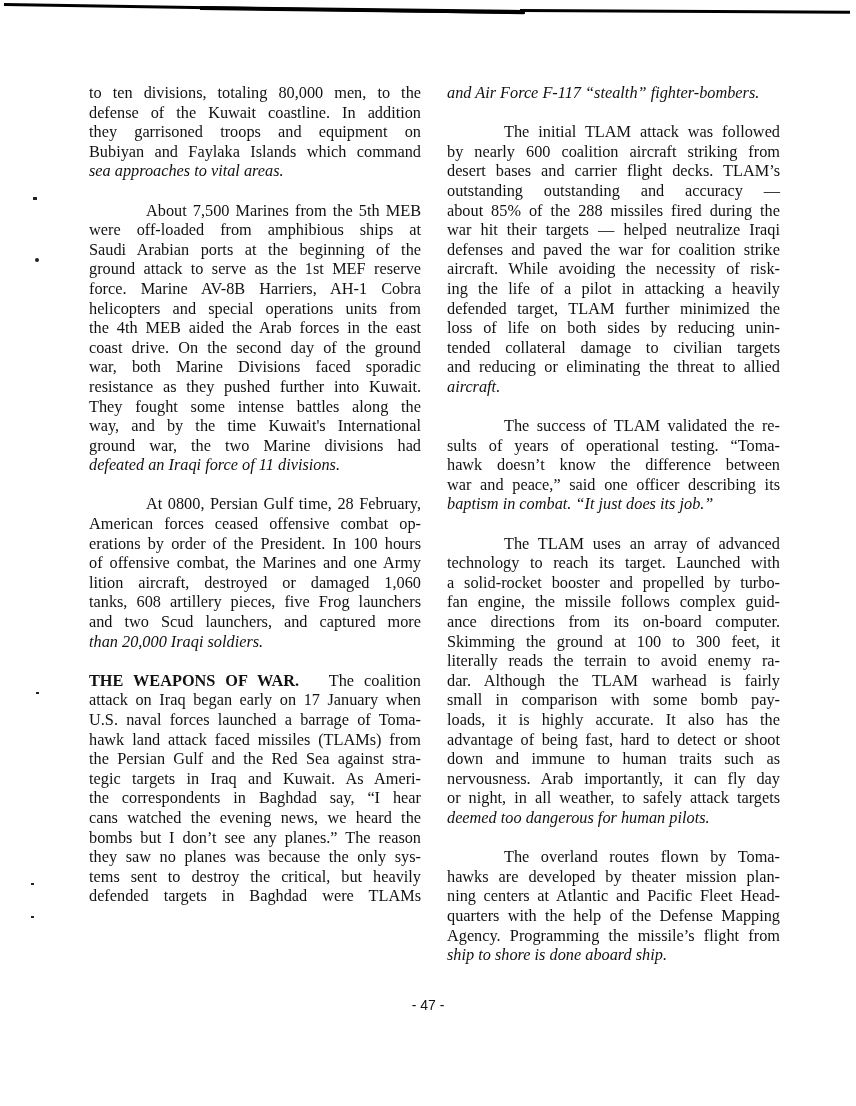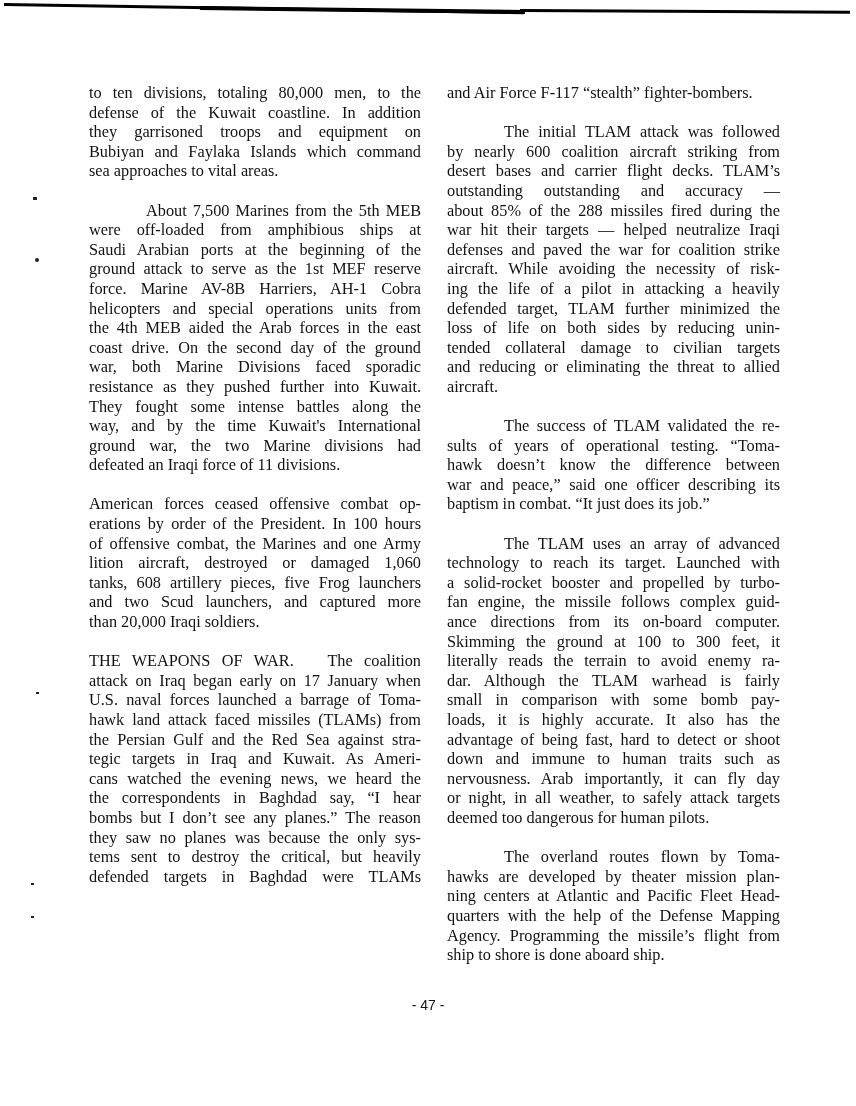--- a/index.html
+++ b/index.html
@@ -61,23 +61,24 @@
     }
     .para.indent { text-indent: 57px; }
     .para .line {
       display: block;
       text-align: justify;
       text-align-last: justify;
       white-space: nowrap;
     }
     .para .line.last {
       text-align-last: left;
+      font-style: italic;
     }
     .heading-run {
-      font-weight: normal;
+      font-weight: bold;
     }
     .page-number {
       position: absolute;
       top: 997px;
       left: 0;
       width: 856px;
       text-align: center;
       font-family: "Liberation Sans", "DejaVu Sans", sans-serif;
       font-size: 14px;
       color: #111;
@@ -125,38 +126,39 @@
     <span class="line" style="text-indent:0">coast drive.  On the second day of the ground</span>
     <span class="line" style="text-indent:0">war, both Marine Divisions faced sporadic</span>
     <span class="line" style="text-indent:0">resistance as they pushed further into Kuwait.</span>
     <span class="line" style="text-indent:0">They fought some intense battles along the</span>
     <span class="line" style="text-indent:0">way, and by the time Kuwait's International</span>
     <span class="line" style="text-indent:0">ground war, the two Marine divisions had</span>
     <span class="line last" style="text-indent:0">defeated an Iraqi force of 11 divisions.</span>
   </p>
 
   <p class="para indent">
+    <span class="line">At 0800, Persian Gulf time, 28 February,</span>
     <span class="line" style="text-indent:0">American forces ceased offensive combat op-</span>
     <span class="line" style="text-indent:0">erations by order of the President. In 100 hours</span>
     <span class="line" style="text-indent:0">of offensive combat, the Marines and one Army</span>
     <span class="line" style="text-indent:0">lition aircraft, destroyed or damaged 1,060</span>
     <span class="line" style="text-indent:0">tanks, 608 artillery pieces, five Frog launchers</span>
     <span class="line" style="text-indent:0">and two Scud launchers, and captured more</span>
     <span class="line last" style="text-indent:0">than 20,000 Iraqi soldiers.</span>
   </p>
 
   <p class="para">
     <span class="line"><span class="heading-run">THE WEAPONS OF WAR.</span>&nbsp;&nbsp; <span>The coalition</span></span>
     <span class="line">attack on Iraq began early on 17 January when</span>
     <span class="line">U.S. naval forces launched a barrage of Toma-</span>
     <span class="line">hawk land attack faced missiles (TLAMs) from</span>
     <span class="line">the Persian Gulf and the Red Sea against stra-</span>
     <span class="line">tegic targets in Iraq and Kuwait.  As Ameri-</span>
+    <span class="line">the correspondents in Baghdad say, “I hear</span>
     <span class="line">cans watched the evening news, we heard the</span>
-    <span class="line">the correspondents in Baghdad say, “I hear</span>
     <span class="line">bombs but I don’t see any planes.”  The reason</span>
     <span class="line">they saw no planes was because the only sys-</span>
     <span class="line">tems sent to destroy the critical, but heavily</span>
     <span class="line">defended targets in Baghdad were TLAMs</span>
   </p>
 </div>
 
 <div class="column col-right">
   <p class="para">
     <span class="line last">and Air Force F-117 “stealth” fighter-bombers.</span>

